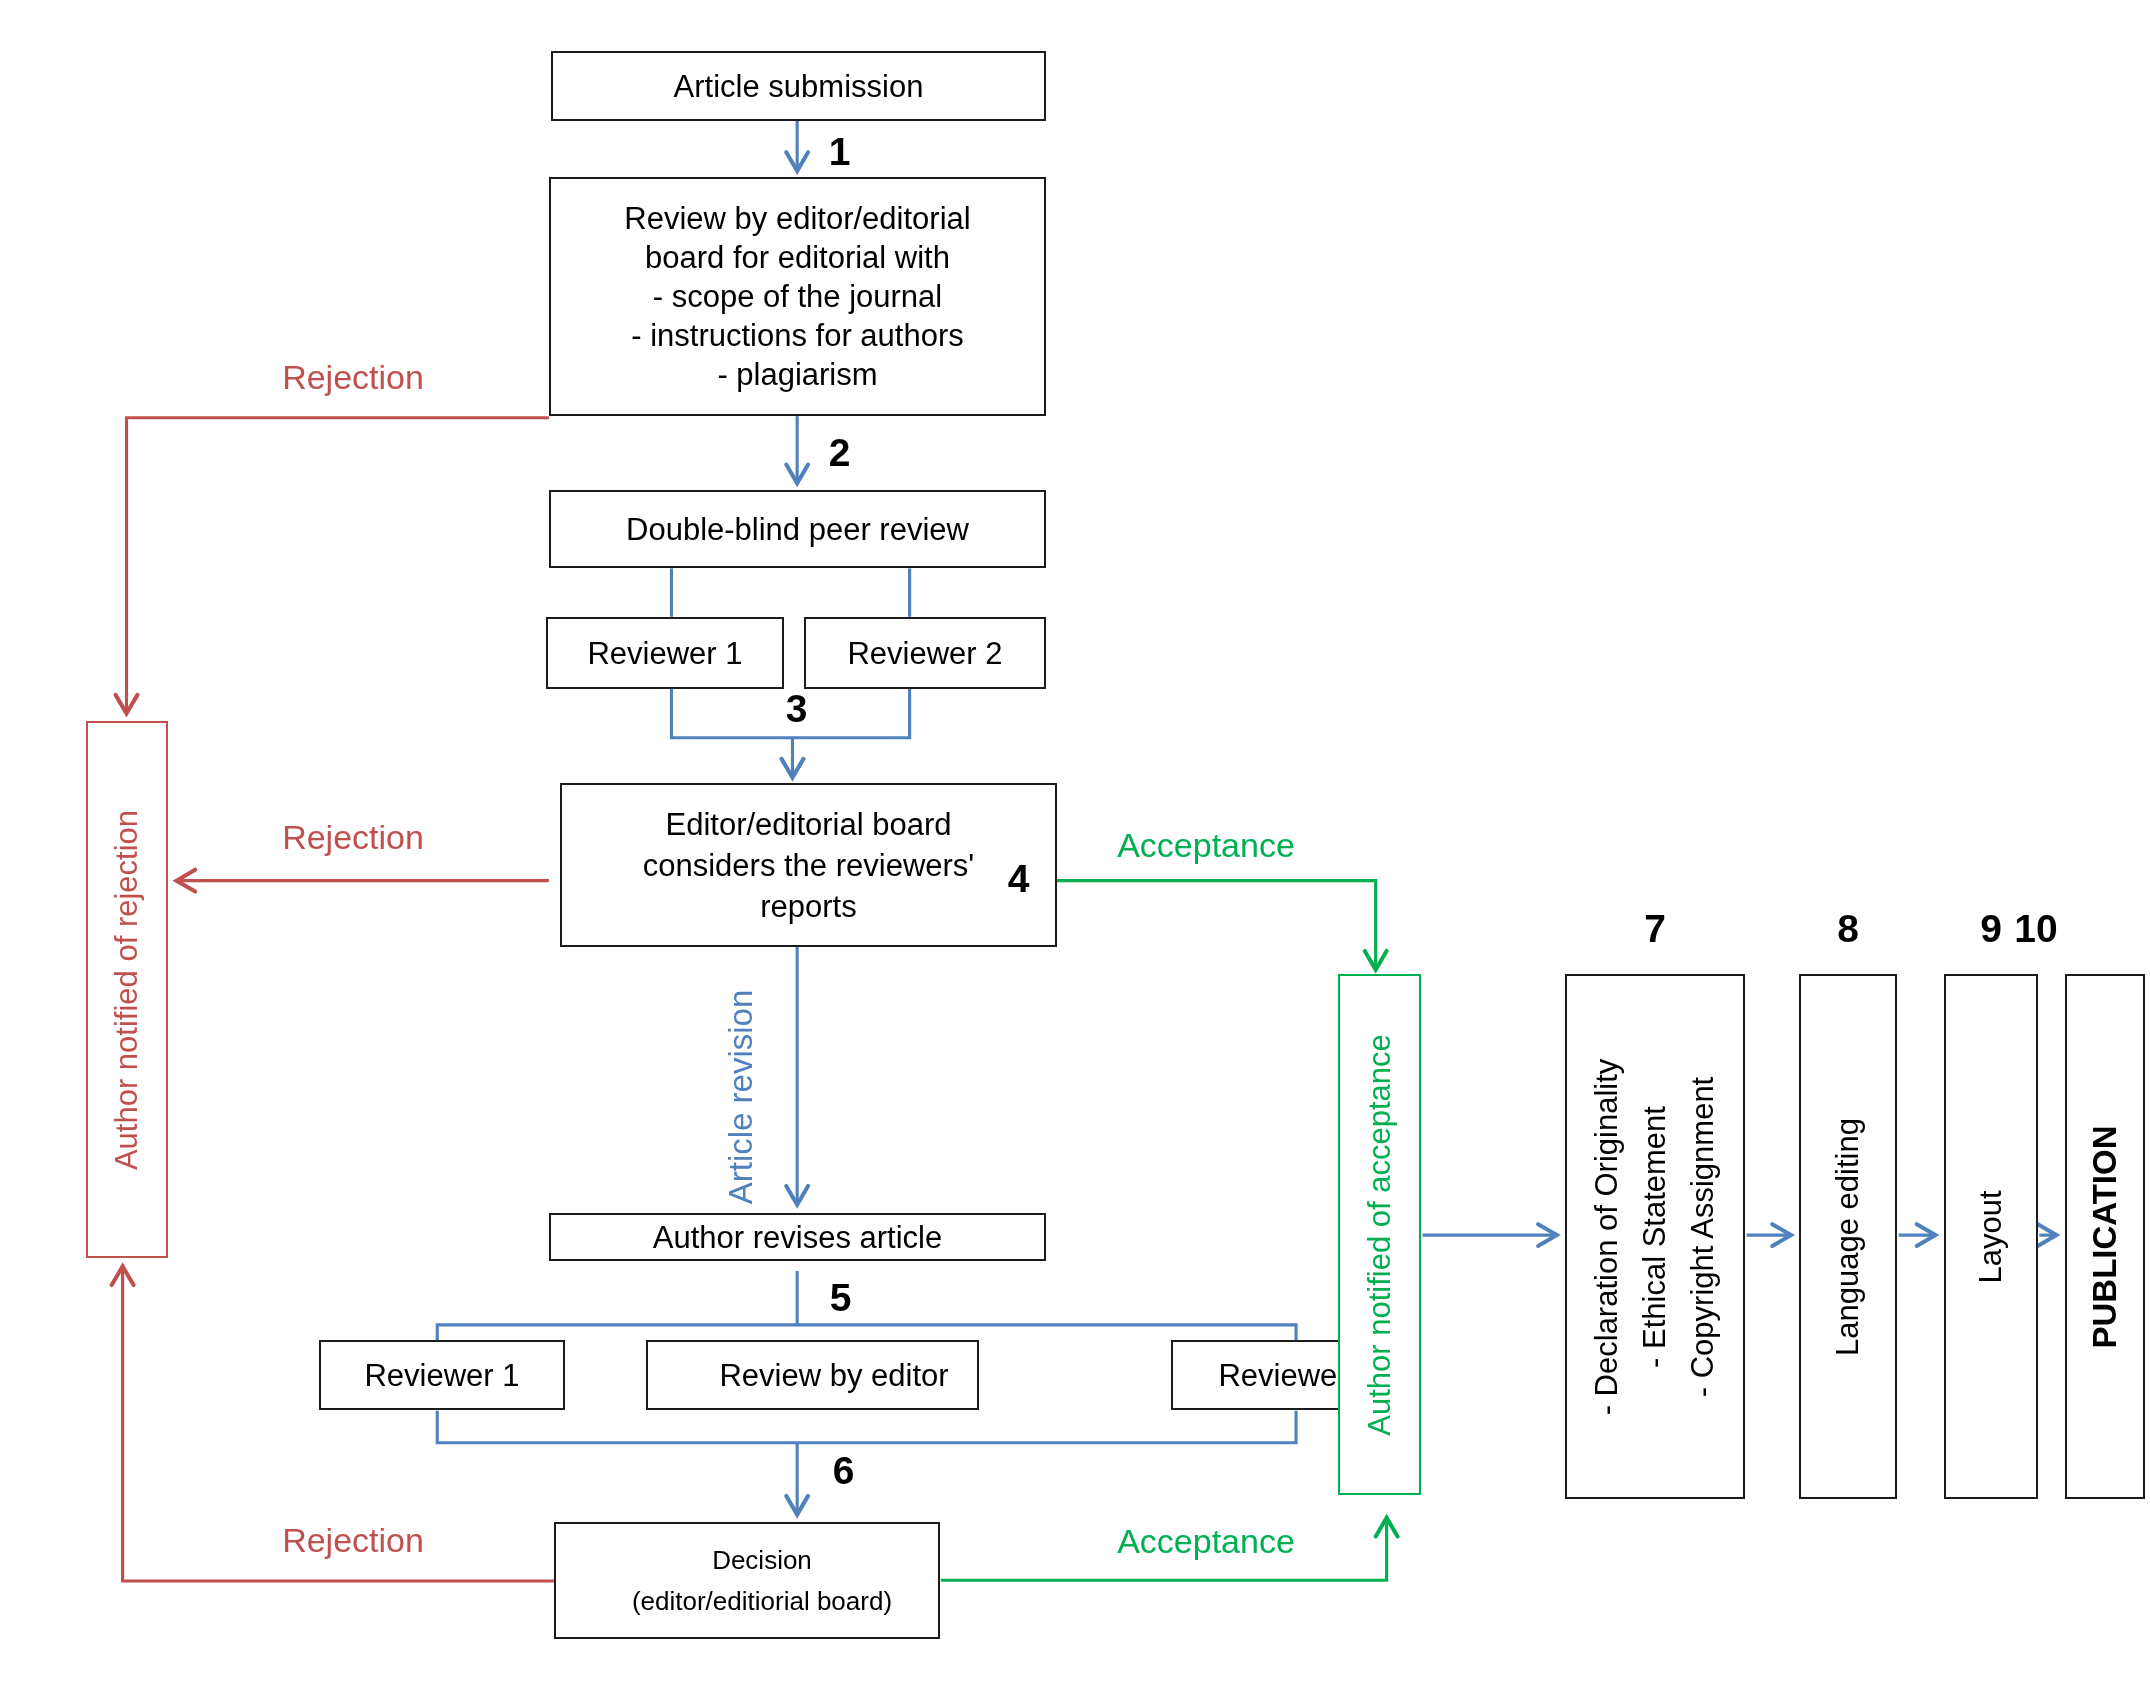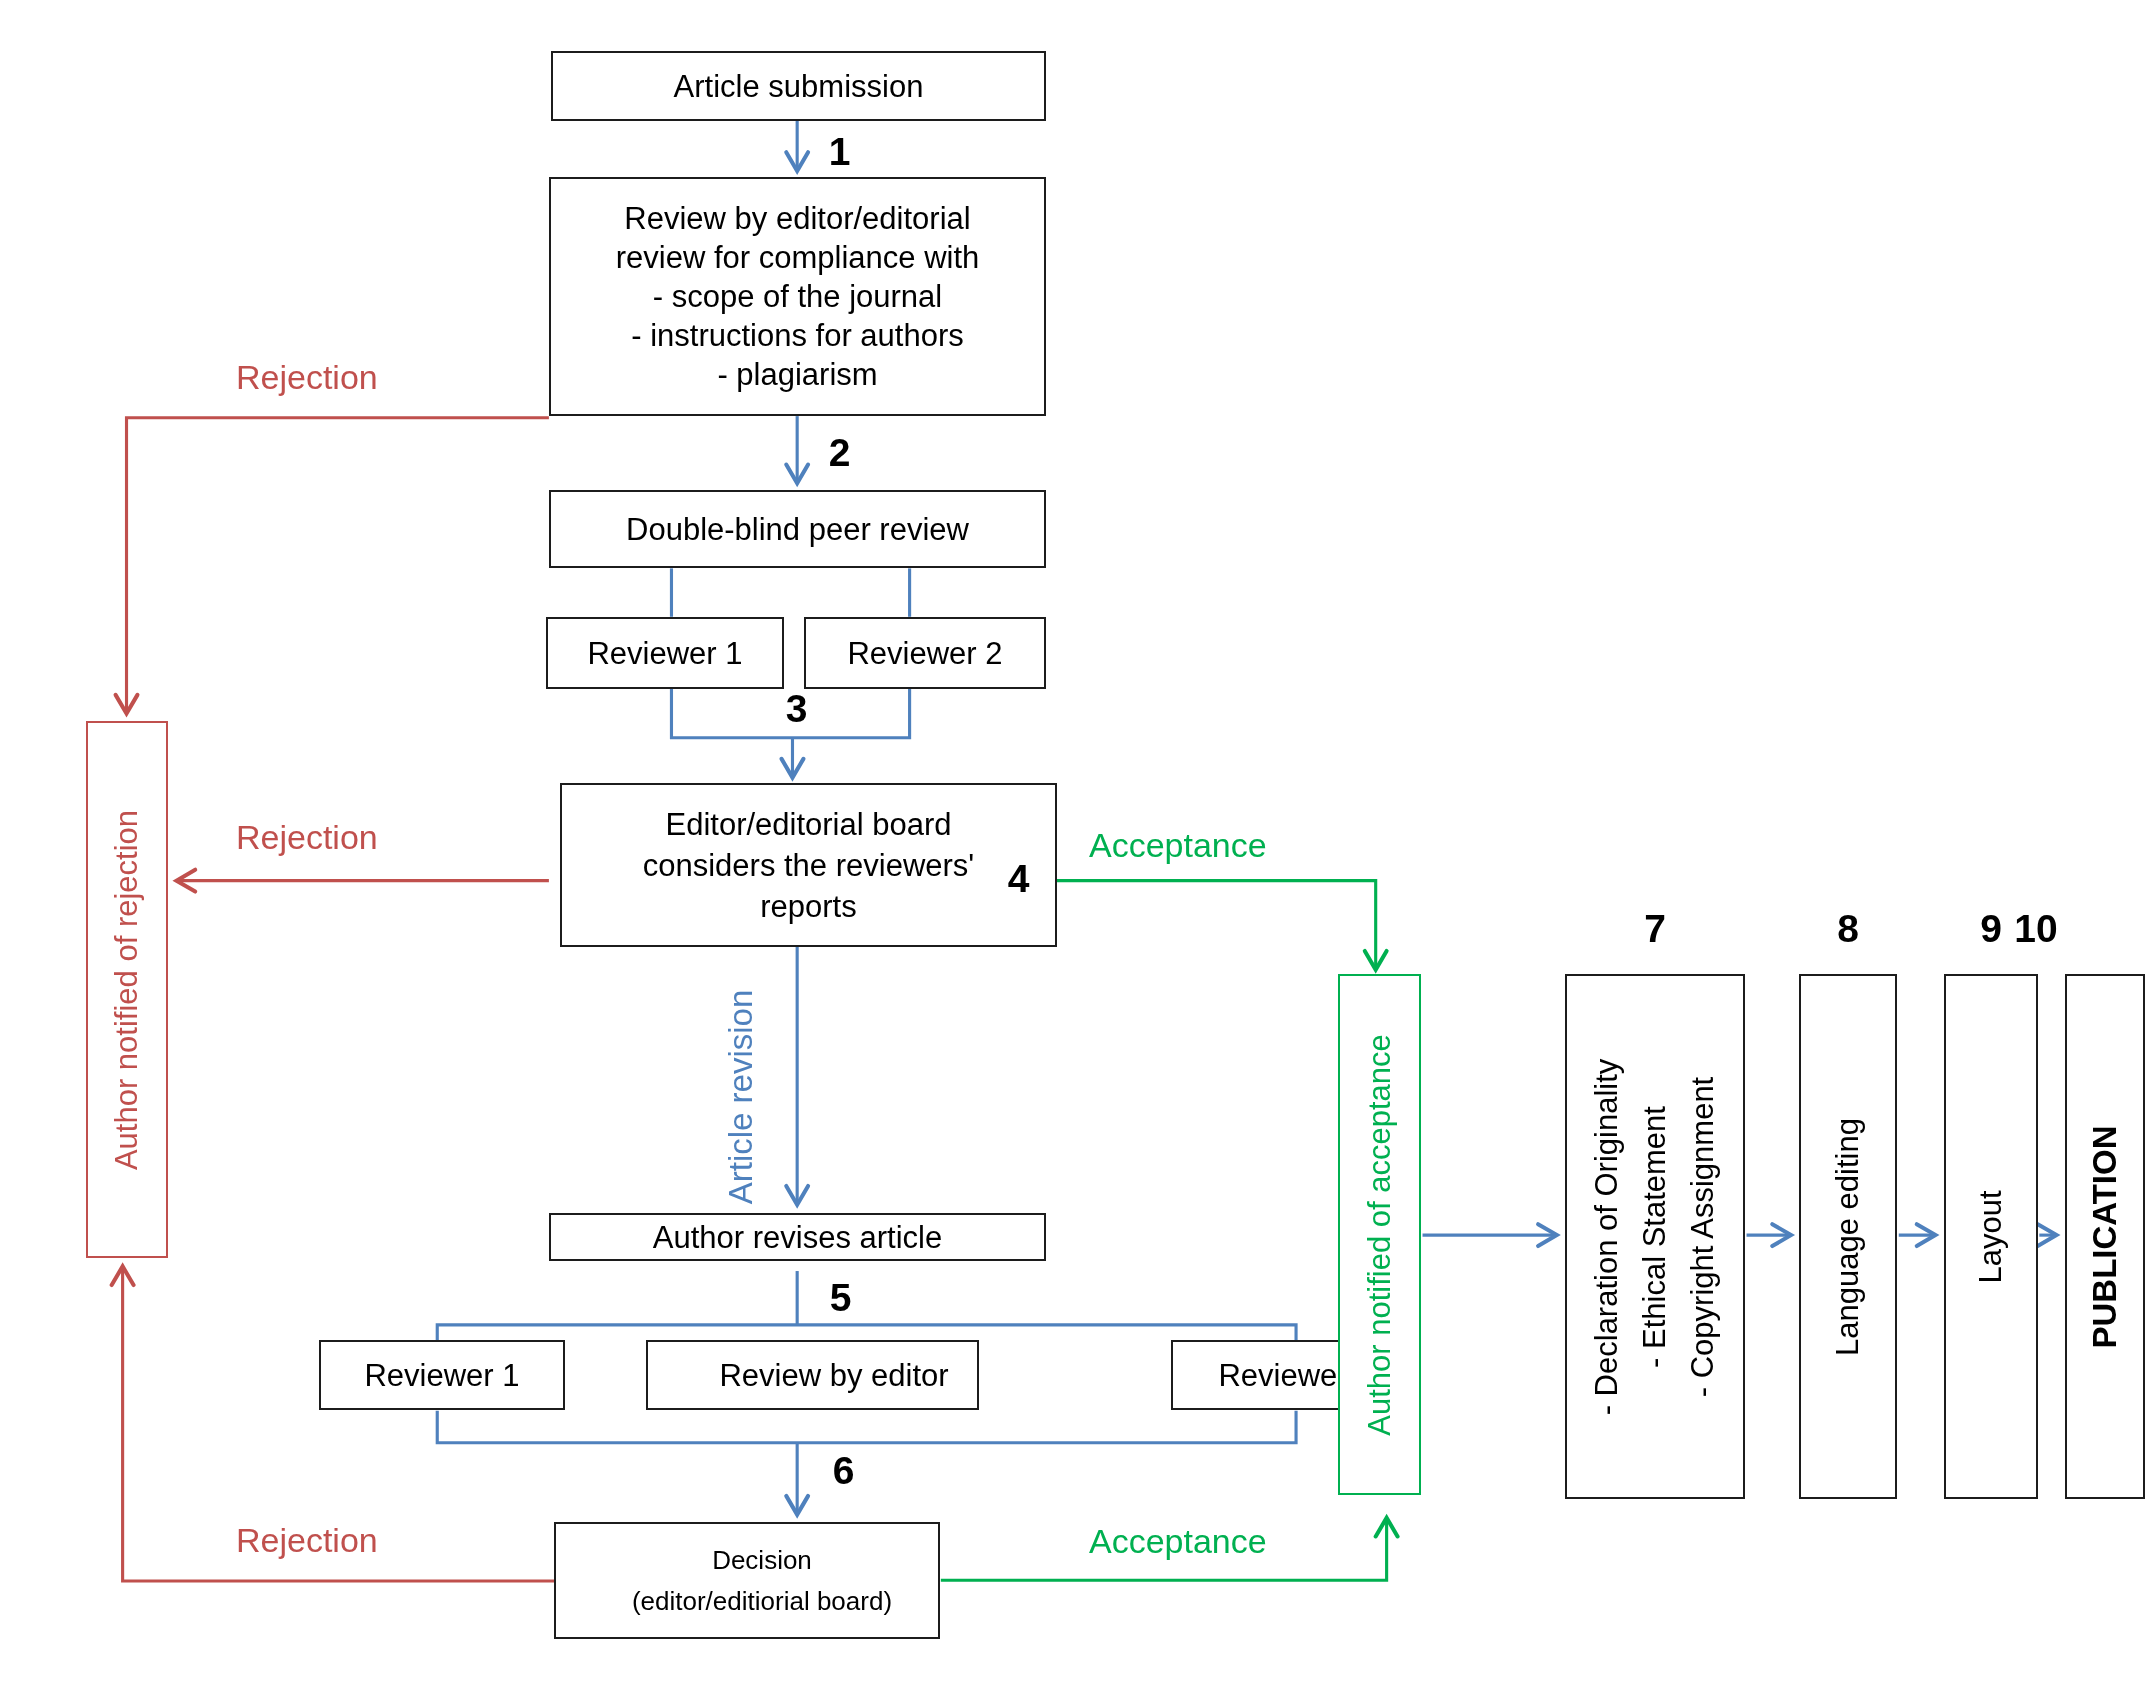--- a/index.html
+++ b/index.html
@@ -6,21 +6,21 @@
   #canvas{position:relative;width:2151px;height:1702px;background:#ffffff;overflow:hidden;}
   #wires{position:absolute;left:0;top:0;width:2151px;height:1702px;z-index:1;}
   .box{position:absolute;box-sizing:border-box;border:2.3px solid #1c1c1c;background:#ffffff;
        display:flex;align-items:center;justify-content:center;text-align:center;color:#000;z-index:2;}
   .fs40{font-size:31px;line-height:39px;}
   .fs38{font-size:26px;line-height:41px;margin-left:30px;}
   .redline{border-color:#c0504d;}
   .greenline{border-color:#00b050;}
   .vtext{transform:rotate(-90deg);white-space:nowrap;}
   .num{position:absolute;z-index:3;font-weight:bold;font-size:39px;color:#000;text-align:center;}
-  .elabel{position:absolute;z-index:3;font-size:34px;white-space:nowrap;}
+  .elabel{position:absolute;z-index:3;font-size:34px;text-align:center;white-space:nowrap;}
   .red{color:#c0504d;} .green{color:#00b050;} .blue{color:#4f81bd;}
   .vwrap{position:absolute;box-sizing:border-box;display:flex;align-items:center;justify-content:center;z-index:2;}
   .lines3{text-align:center;font-size:31px;line-height:48px;}
 </style>
 </head>
 <body>
 
 <div id="canvas">
 
   <svg id="wires" viewBox="0 0 2755 2180" xmlns="http://www.w3.org/2000/svg">
@@ -66,21 +66,21 @@
     </g>
   </svg>
 
   <div class="box fs40" style="left:551px;top:51px;width:495px;height:70px;">
     <span>Article submission</span>
   </div>
 
   <div class="box" style="left:549px;top:177px;width:497px;height:239px;">
     <div class="fs40">
       <div>Review by editor/editorial</div>
-      <div>review for compliance with</div>
+      <div>board for editorial with</div>
       <div>- scope of the journal</div>
       <div>- instructions for authors</div>
       <div>- plagiarism</div>
     </div>
   </div>
 
   <div class="box fs40" style="left:549px;top:490px;width:497px;height:78px;">
     <span>Double-blind peer review</span>
   </div>
 

